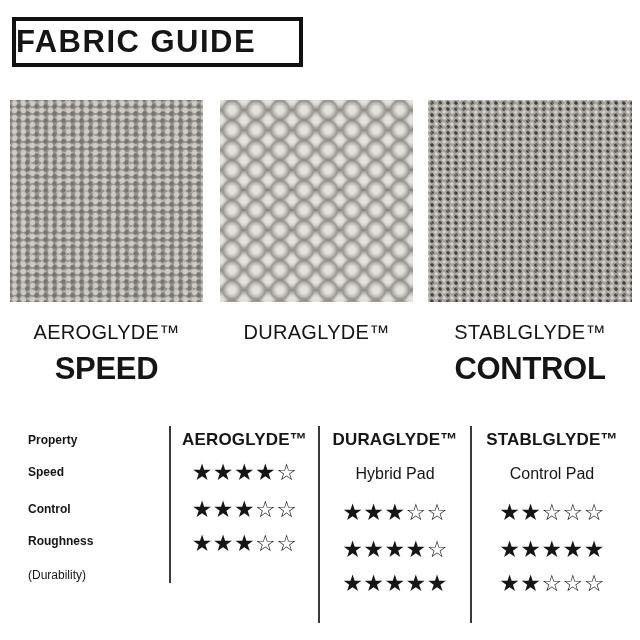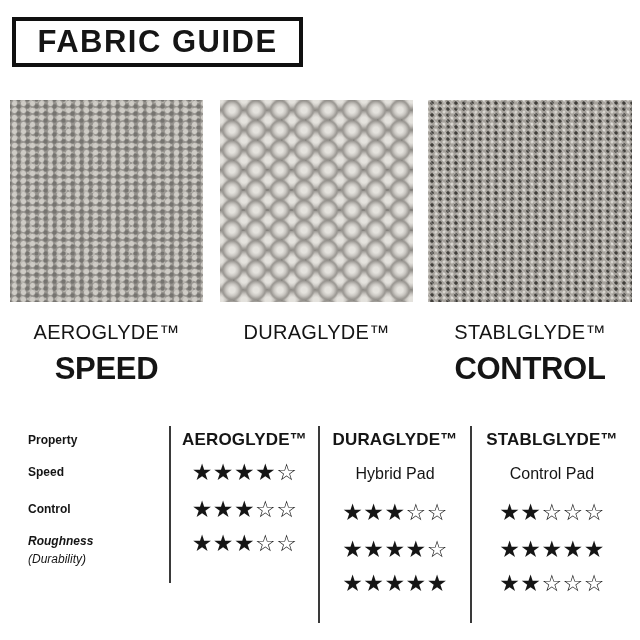--- a/index.html
+++ b/index.html
@@ -11,21 +11,21 @@
     position:relative;
     overflow:hidden;
   }
   .abs{position:absolute;}
 
   
   .title-box{
     left:12px;top:17px;width:291px;height:50px;
     border:4px solid #101010;
     box-sizing:border-box;
-    display:flex;align-items:center;justify-content:center;
+    display:flex;align-items:center;justify-content:flex-start;
     background:#ffffff;
   }
   .title-text{
     font-size:31px;font-weight:bold;letter-spacing:1.5px;
     white-space:nowrap;
   }
 
   
   .swatch{top:100px;height:202px;}
   .tex-aero{
@@ -73,21 +73,21 @@
 
   
   .tcol{top:426px;display:flex;flex-direction:column;box-sizing:border-box;}
   .vline{border-left:2px solid #3a3a3a;}
   .cell{display:flex;flex-direction:column;align-items:center;justify-content:center;text-align:center;}
   .cell.left{align-items:flex-start;text-align:left;}
   .rh1{height:28px;}
   .rh2{height:40px;}
   .rh3{height:36px;}
   .rh4{height:37px;}
-  .rh5{height:52px;justify-content:flex-start;padding-top:4px;font-style:italic;}
+  .rh5{height:52px;justify-content:space-between;padding-top:4px;}
   .prop-head,.row-label{font-size:12px;font-weight:bold;line-height:20px;}
   .col-head{font-size:17px;font-weight:bold;letter-spacing:0.2px;white-space:nowrap;}
   .type-val{font-size:16px;line-height:18px;}
   .sub-label{font-size:12px;line-height:16px;font-weight:normal;}
   .stars{
     font-family:"DejaVu Sans",sans-serif;
     font-size:23px;line-height:24px;letter-spacing:0.5px;
     white-space:nowrap;
   }
 </style>

